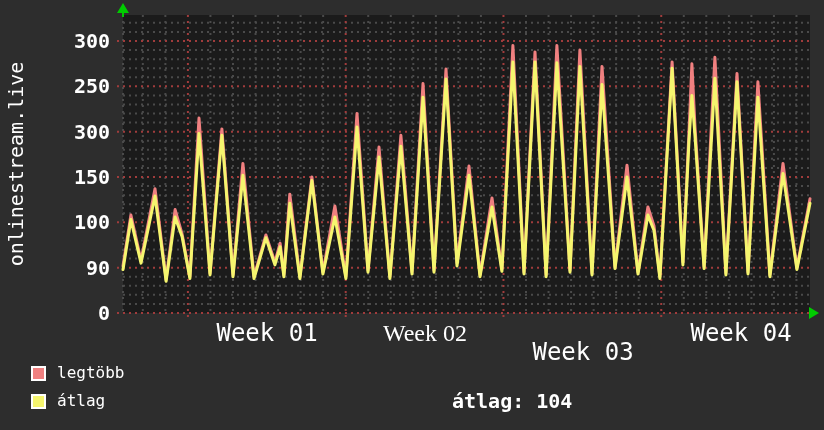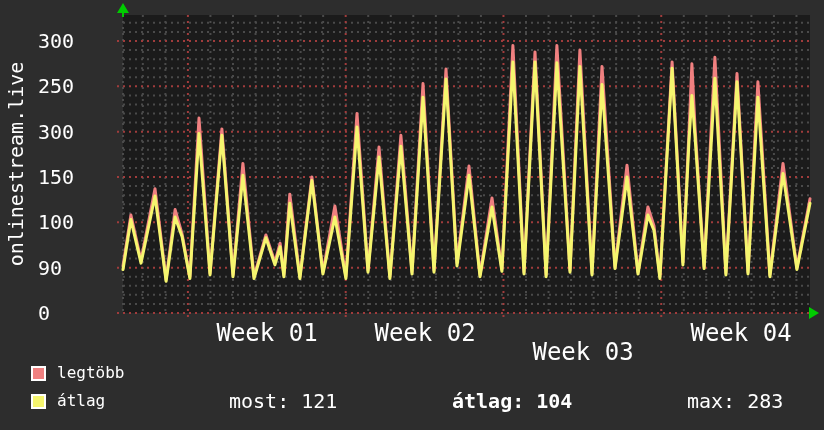--- a/index.html
+++ b/index.html
@@ -5,21 +5,21 @@
   html,body{margin:0;padding:0;background:#2d2d2d;}
   .wrap{
     position:relative;width:824px;height:430px;background:#2d2d2d;
     font-family:"DejaVu Sans Mono", monospace;color:#ffffff;overflow:hidden;
   }
   .vtitle{
     position:absolute;left:16px;top:164px;
     transform:translate(-50%,-50%) rotate(-90deg);
     font-size:20px;letter-spacing:0px;white-space:nowrap;
   }
-  .ylab{position:absolute;width:72px;text-align:left;font-size:20px;line-height:24px;}
+  .ylab{position:absolute;width:72px;text-align:right;font-size:20px;line-height:24px;font-weight:bold;}
   .xlab{position:absolute;width:180px;text-align:center;font-size:24px;line-height:24px;}
   .legend-row{position:absolute;left:31px;height:24px;}
   .swatch{
     position:absolute;width:11px;height:11px;border:2px solid #ffffff;
   }
   .legend-label{position:absolute;left:26px;top:-2px;font-size:16px;line-height:24px;white-space:nowrap;}
   .stat{position:absolute;font-size:20px;line-height:24px;white-space:nowrap;}
   svg{position:absolute;left:0;top:0;}
 </style>
 </head>
@@ -106,32 +106,30 @@
       <div class="ylab" style="left: 38px; top: 301px;">0</div>
       <div class="ylab" style="left: 38px; top: 255.667px;">90</div>
       <div class="ylab" style="left: 38px; top: 210.333px;">100</div>
       <div class="ylab" style="left: 38px; top: 165px;">150</div>
       <div class="ylab" style="left: 38px; top: 119.667px;">300</div>
       <div class="ylab" style="left: 38px; top: 74.3333px;">250</div>
       <div class="ylab" style="left: 38px; top: 29px;">300</div>
     </div>
   <div id="xlabels">
       <div class="xlab" style="left: 177.027px; top: 321px;">Week 01</div>
-      <div class="xlab" style="left: 335.028px; top: 321px;">Week 02</div>
+      <div class="xlab" style="left: 335.028px; top: 321px; font-family: Liberation Serif, serif;">Week 02</div>
       <div class="xlab" style="left: 493.029px; top: 340px;">Week 03</div>
       <div class="xlab" style="left: 651.03px; top: 321px;">Week 04</div>
     </div>
 
   <div class="legend-row" style="top:363px;">
     <span class="swatch" style="top: 3px; background: rgb(240, 128, 128);"></span>
     <span class="legend-label">legtöbb</span>
   </div>
 
   <div class="legend-row" style="top:391px;">
     <span class="swatch" style="top: 3px; background: rgb(245, 245, 110);"></span>
     <span class="legend-label">átlag</span>
   </div>
 
-  <div class="stat" style="left:229px;top:389px;">most: 121</div>
   <div class="stat" style="left:452px;top:389px;font-weight:bold;">átlag: 104</div>
-  <div class="stat" style="left:687px;top:389px;">max: 283</div>
 
 </div>
 
 </body></html>

